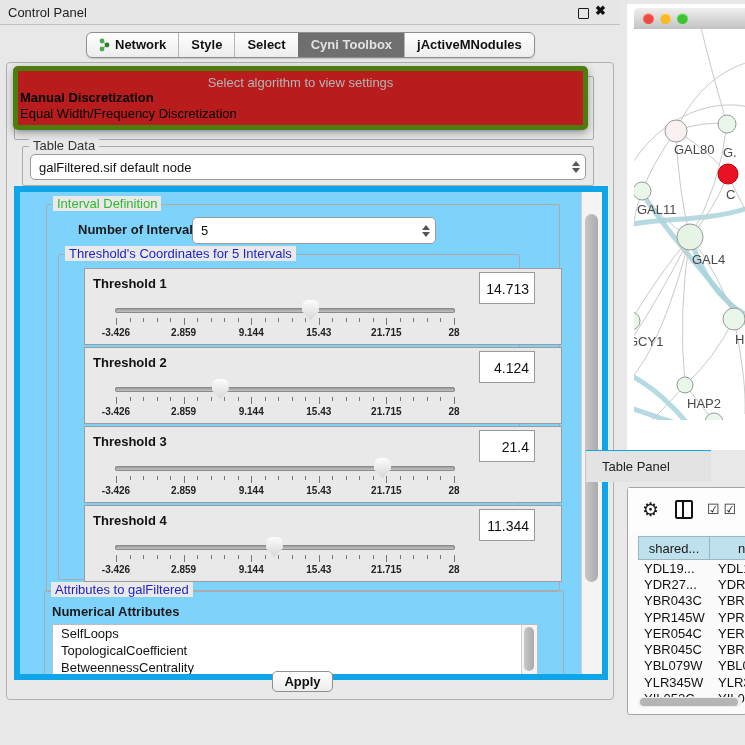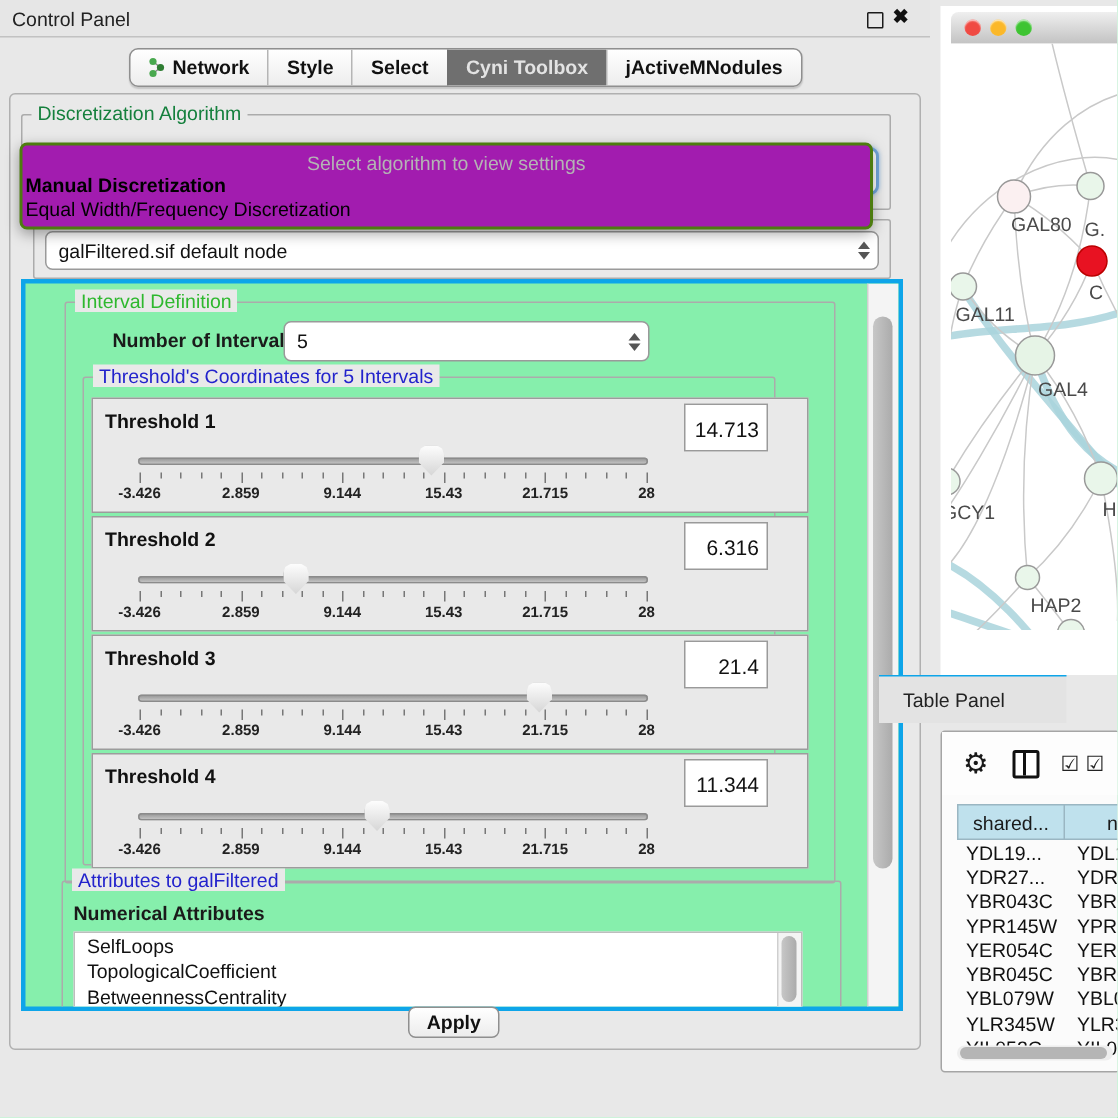--- a/index.html
+++ b/index.html
@@ -30,39 +30,39 @@
 
   
   .combo{position:absolute;background:#fff;border:1px solid #9a9a9a;border-radius:4px;display:flex;align-items:center;}
   .combo .cval{flex:1;padding-left:8px;font-size:13px;color:#111;}
   .spinner{width:18px;display:flex;flex-direction:column;align-items:center;justify-content:center;gap:2px;}
   .tri-up{width:0;height:0;border-left:4px solid transparent;border-right:4px solid transparent;border-bottom:5px solid #555;}
   .tri-dn{width:0;height:0;border-left:4px solid transparent;border-right:4px solid transparent;border-top:5px solid #555;}
   #algo-combo{left:16px;top:98px;width:566px;height:28px;border:2px solid #73a7dc;box-shadow:0 0 3px #8fbbe8;border-radius:6px;}
 
   
-  #algo-popup{left:13px;top:95px;width:565px;height:54px;background:#a21caf;border:2px solid #4d7c0f;
+  #algo-popup{left:13px;top:66px;width:565px;height:54px;background:#b91c1c;border:5px solid #4d7c0f;
               border-radius:5px;box-shadow:0 3px 9px rgba(0,0,0,.35);z-index:30;}
   #algo-popup .ph{position:absolute;left:0;top:4px;width:100%;text-align:center;color:#b4b4b4;font-size:13px;}
   #algo-popup .opt1{position:absolute;left:2px;top:19px;font-weight:bold;color:#000;font-size:13px;}
   #algo-popup .opt2{position:absolute;left:2px;top:35px;color:#000;font-size:13px;}
 
   
-  #scroll-pane{left:14px;top:186px;width:582px;height:482px;border:3px solid #0ea5e9;background:#86efac;overflow:hidden;}
+  #scroll-pane{left:14px;top:186px;width:582px;height:482px;border:6px solid #0ea5e9;background:#7dd3fc;overflow:hidden;}
   .vsb-track{position:absolute;background:#f4f4f4;border-left:1px solid #cfcfcf;}
   .vsb-thumb{position:absolute;background:linear-gradient(90deg,#c7c7c7,#ababab);border-radius:7px;}
 
   .grp-label-green{color:#2eb82e;}
   .grp-label-blue{color:#2323cc;}
 
   #num-int-label{font-weight:bold;font-size:13px;}
   .bold{font-weight:bold;}
 
   
-  .tpanel{position:relative;width:476px;height:75px;border:1px solid #9c9c9c;background:#e9e9e9;margin-bottom:2px;}
+  .tpanel{position:relative;width:476px;height:75px;border:1px solid #9c9c9c;background:#e9e9e9;margin-bottom:2px;margin-left:20px;}
   .tlabel{position:absolute;left:8px;top:7px;font-weight:bold;font-size:13px;color:#111;}
   .slider{position:absolute;left:30px;top:32px;width:340px;height:40px;}
   .track{position:absolute;left:0;top:7px;width:340px;height:5px;border-radius:3px;
          background:linear-gradient(#8f8f8f,#cfcfcf);box-shadow:inset 0 0 0 1px #8b8b8b;}
   .handle{position:absolute;top:-1px;width:17px;height:20px;
           background:linear-gradient(#fdfdfd,#d6d6d6);
           clip-path:polygon(0% 32%,8% 10%,28% 0%,72% 0%,92% 10%,100% 32%,100% 56%,50% 100%,0% 56%);
           filter:drop-shadow(0 0 1px #777);}
   .ticks{position:absolute;left:1px;top:17px;width:338px;height:8px;}
   .tick{position:absolute;top:0;width:1px;background:#777;}
@@ -275,21 +275,21 @@
             <div class="ticklabels">
               <span class="ticklab" style="left: 0px;">-3.426</span>
               <span class="ticklab" style="left: 67.6px;">2.859</span>
               <span class="ticklab" style="left: 135.2px;">9.144</span>
               <span class="ticklab" style="left: 202.8px;">15.43</span>
               <span class="ticklab" style="left: 270.4px;">21.715</span>
               <span class="ticklab" style="left: 338px;">28</span>
             </div>
             <div class="handle" style="left: 96.7794px;"></div>
           </div>
-          <div class="vbox">6.316</div>
+          <div class="vbox">4.124</div>
         </div>
         <div class="tpanel">
           <div class="tlabel">Threshold 3</div>
           <div class="slider">
             <div class="track"></div>
             <div class="ticks">
               <div class="tick major" style="left: 0px;"></div>
               <div class="tick minor" style="left: 13.52px;"></div>
               <div class="tick minor" style="left: 27.04px;"></div>
               <div class="tick minor" style="left: 40.56px;"></div>

